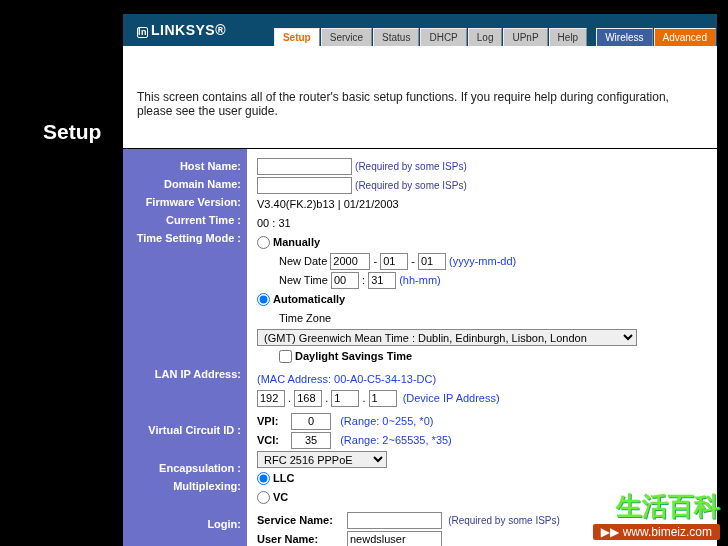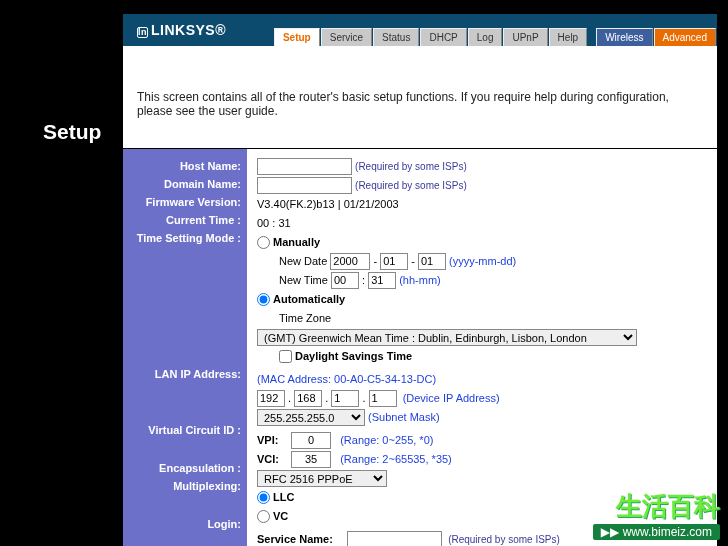--- a/index.html
+++ b/index.html
@@ -116,21 +116,21 @@
   .wm {
     position: absolute;
     right: 8px; bottom: 6px;
     text-align: right;
     color: #6eea3a;
     font-family: "Microsoft YaHei", sans-serif;
     pointer-events: none;
   }
   .wm .top { font-size: 26px; font-weight: bold; text-shadow: 1px 1px 0 #2a6; }
   .wm .bot {
-    background: #15803d; color: #fff; font-size: 12px;
+    background: #c2410c; color: #fff; font-size: 12px;
     padding: 1px 8px; border-radius: 2px; display: inline-block;
   }
   .wm .arrow { color: #fff; }
 </style>
 </head>
 <body>
 
 <div class="frame">
   <div class="topbar">
     <div class="logo">
@@ -230,26 +230,20 @@
       <div class="row">
           <span class="hintblue">(MAC Address: 00-A0-C5-34-13-DC)</span>
         </div>
       <div class="row">
         <input type="text" class="inp-s" value="192" style="">
         &nbsp;.&nbsp;<input type="text" class="inp-s" value="168" style="">
         &nbsp;.&nbsp;<input type="text" class="inp-s" value="1" style="">
         &nbsp;.&nbsp;<input type="text" class="inp-s" value="1" style="">
         &nbsp;&nbsp;<span class="hintblue">(Device IP Address)</span>
       </div>
-      <div class="row">
-        <select style="width:108px">
-          <option>255.255.255.0</option>
-        </select>
-        &nbsp;<span class="hintblue">(Subnet Mask)</span>
-      </div>
 
       <div class="spacer"></div>
 
       <div class="row">
         <span class="bold" style="width:34px">VPI:</span>
         <input type="text" class="inp-m" style="text-align: center;" value="0">
         &nbsp;&nbsp;&nbsp;<span class="hintblue">(Range: 0~255, *0)</span>
       </div>
       <div class="row">
         <span class="bold" style="width:34px">VCI:</span>

